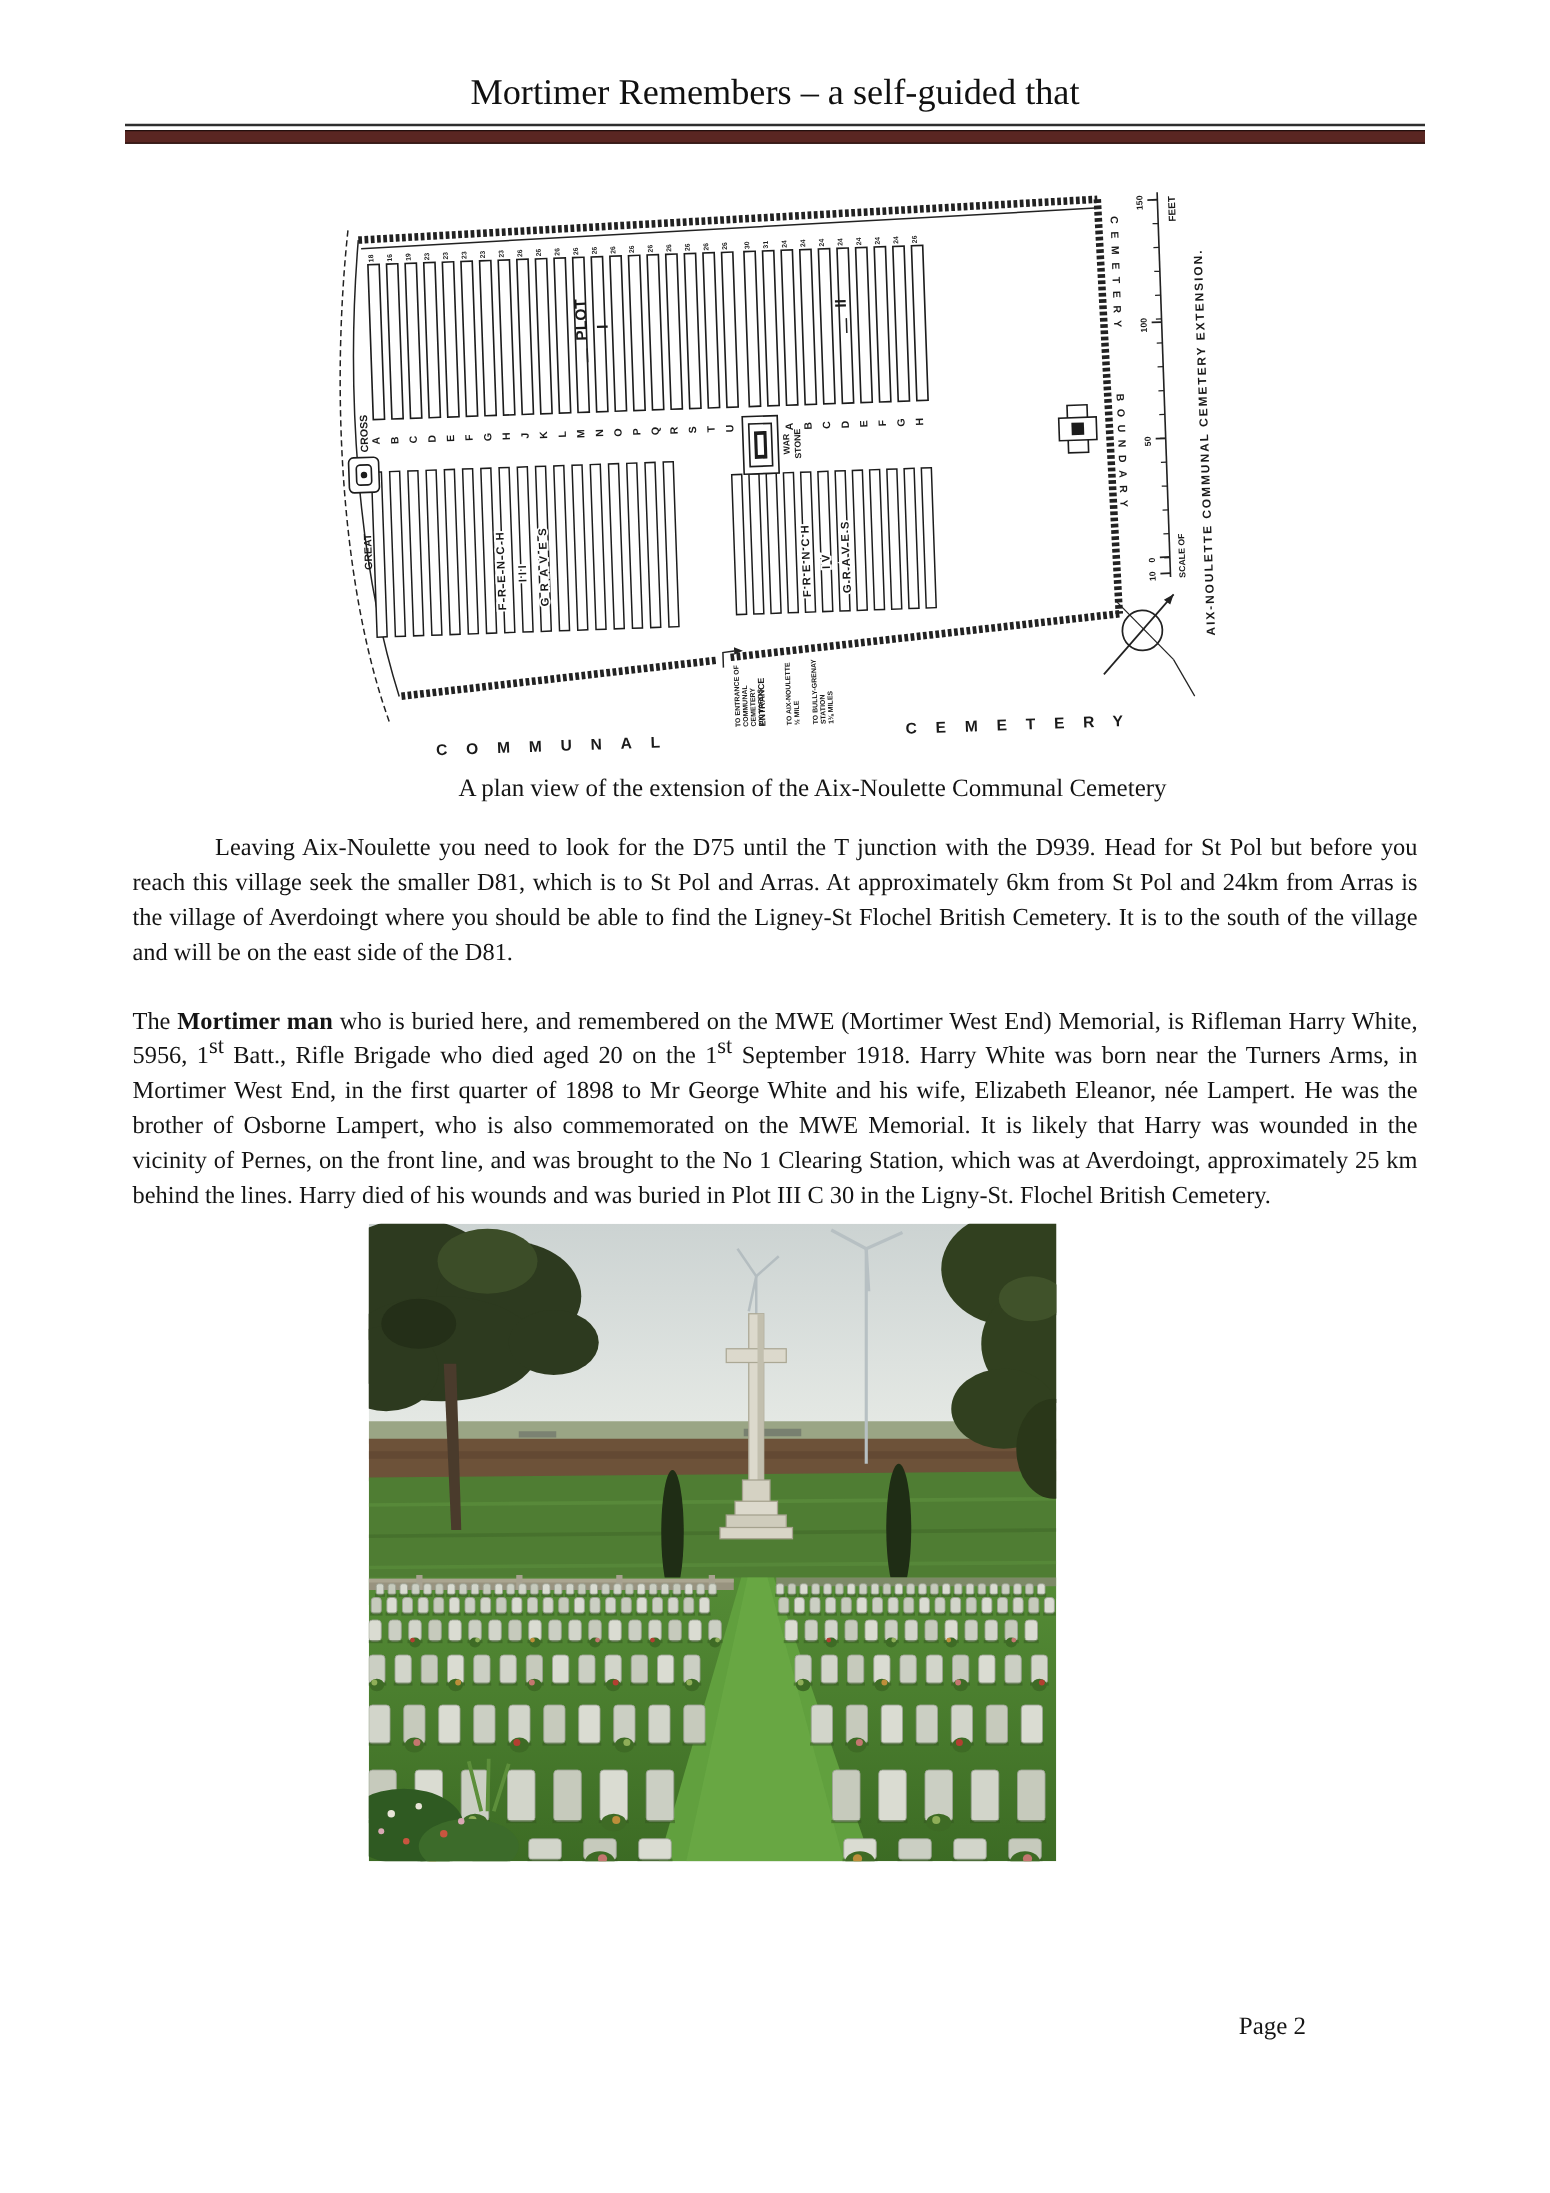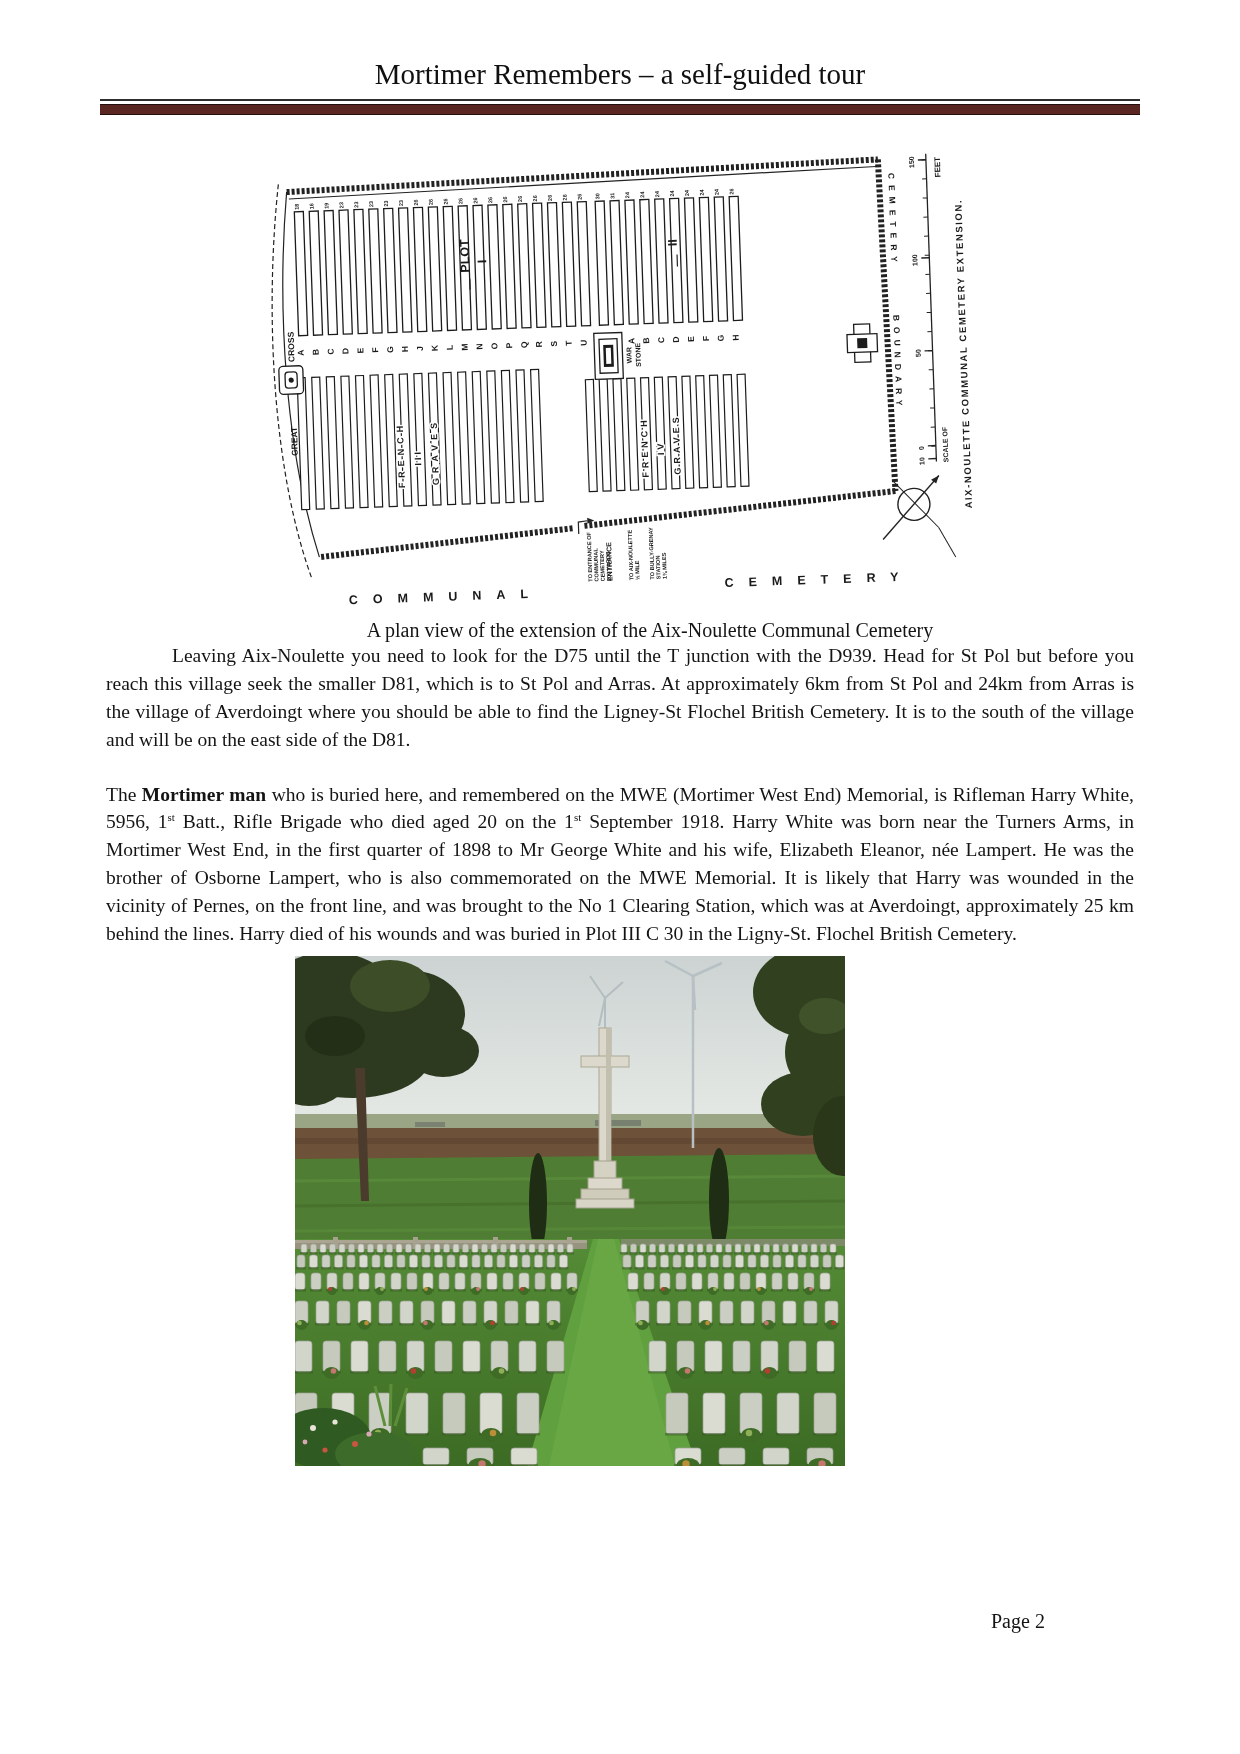--- a/index.html
+++ b/index.html
@@ -5,43 +5,43 @@
   html,body{margin:0;padding:0;background:#ffffff;}
   .page{position:relative;width:1240px;height:1754px;background:#ffffff;overflow:hidden;
         font-family:"Liberation Serif",serif;color:#141414;}
   .header{padding-top:58px;}
   .title{text-align:center;font-size:29px;color:#101010;}
   .rule-thin{margin:8px 100px 0;height:2px;background:#2e2e2e;}
   .rule-thick{margin:3px 100px 0;height:9px;background:#5a2622;border-top:1px solid #230f0d;border-bottom:1px solid #230f0d;}
   .plan-wrap{margin:14px 0 0 233px;width:748px;}
   .caption1{margin-top:6px;text-align:center;font-size:20px;padding-left:60px;}
   .para{margin:0 106px;font-size:19.5px;line-height:1.43;text-align:justify;}
-  .p1{margin-top:0;text-indent:66px;}
+  .p1{margin-top:22px;text-indent:66px;}
   .p2{margin-top:27px;}
-  .para sup{font-size:11px;line-height:0;}
+  .para sup{font-size:18px;line-height:0;}
   .photo-wrap{margin:8px 0 0 295px;width:550px;font-size:0;}
   .caption2{width:550px;margin:12px 0 0 295px;text-align:center;font-size:20px;}
   .pagenum{position:absolute;left:991px;top:1610px;font-size:20px;}
   
   .bar{fill:#ffffff;stroke:#1c1c1c;stroke-width:1.3;}
   .fbar{fill:#ffffff;stroke:#1c1c1c;stroke-width:1.2;}
   .planlabel{font-family:"Liberation Sans",sans-serif;fill:#1a1a1a;}
   .wallHatch{fill:none;stroke:#222222;stroke-width:6;stroke-dasharray:3 2;}
   .thinline{fill:none;stroke:#222222;stroke-width:1.2;}
   .num{font-size:5.5px;font-weight:bold;text-anchor:middle;}
   .rowletter{font-size:8.5px;font-weight:bold;text-anchor:middle;}
   .stone-base{opacity:.5;}
 </style>
 </head>
 <body>
 
 <div class="page">
 
   <div class="header">
-    <div class="title">Mortimer Remembers – a self-guided tour</div>
+    <div class="title">Mortimer Remembers – a self-guided that</div>
     <div class="rule-thin"></div>
     <div class="rule-thick"></div>
   </div>
 
   <div class="plan-wrap">
     <svg id="plan-svg" viewBox="0 0 748 480" width="748" height="480">
       <g id="plan-rot" transform="rotate(-2 374 240)">
 
         <path class="wallHatch" d="M 60,52 L 652,40"></path>
         <path class="thinline" d="M 62,59 L 650,47"></path>

